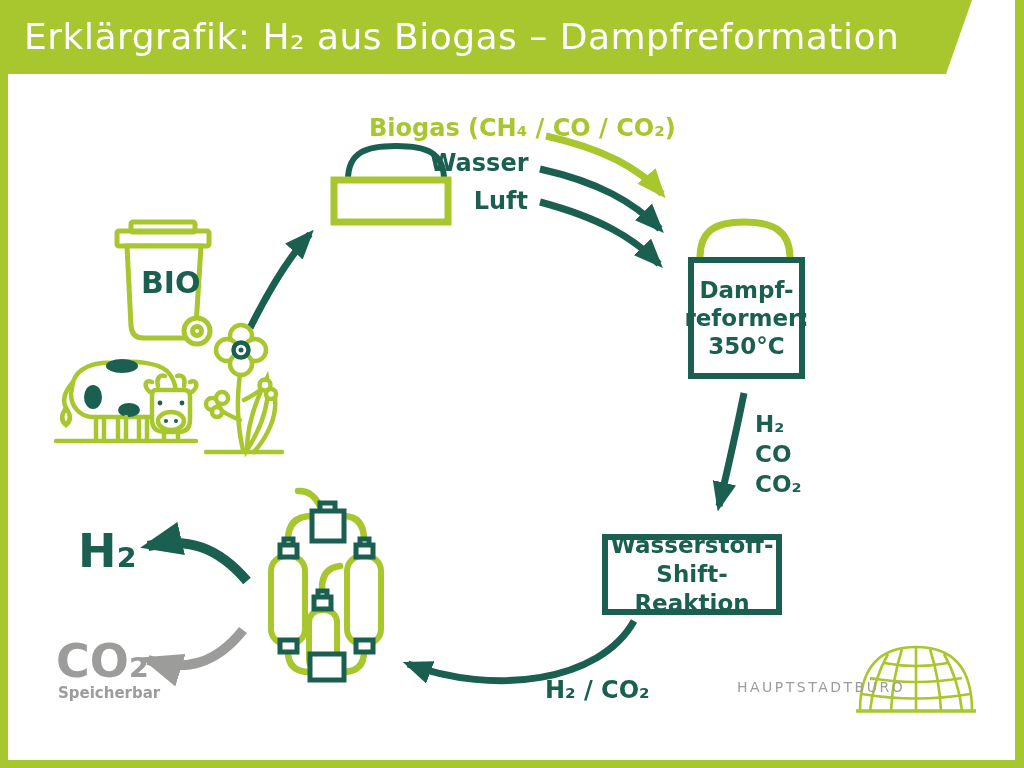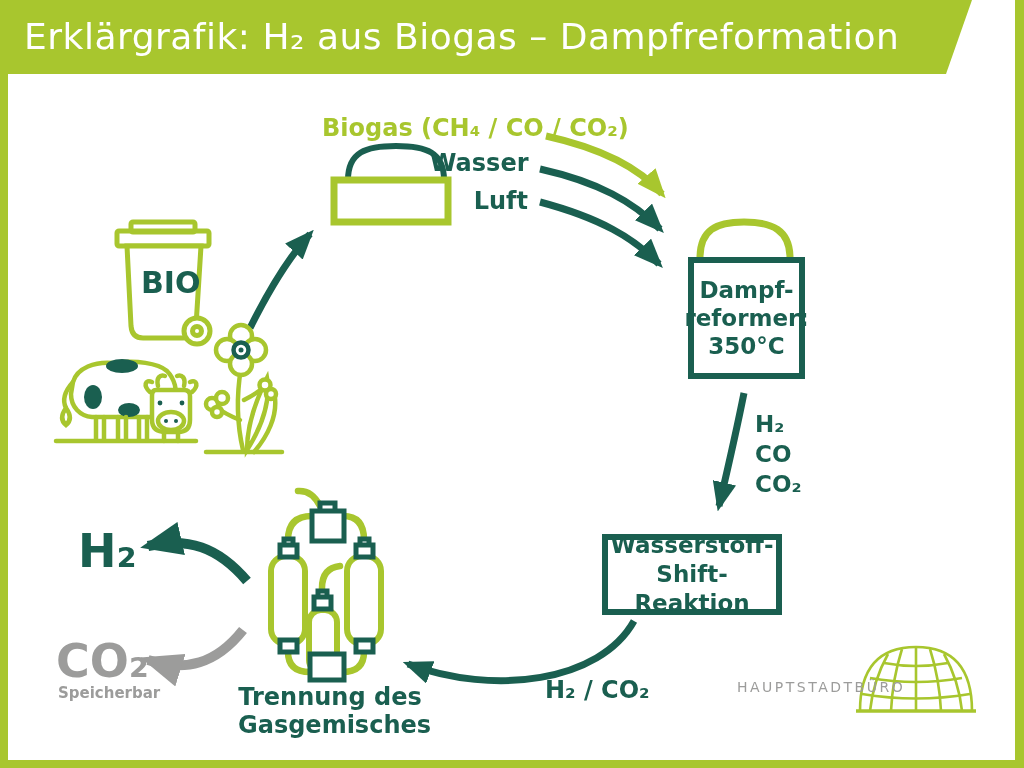--- a/index.html
+++ b/index.html
@@ -15,21 +15,21 @@
   .header-bar{
     position:absolute;left:0;top:0;width:972px;height:74px;background:#a8c62e;
     clip-path:polygon(0 0,100% 0,calc(100% - 26px) 100%,0 100%);
   }
   .header-title{
     position:absolute;left:24px;top:16px;width:940px;
     color:#ffffff;font-size:36px;font-weight:normal;letter-spacing:.5px;white-space:nowrap;
   }
   .overlay{position:absolute;left:0;top:0;}
   .lbl{position:absolute;white-space:nowrap;}
-  .lime-t{color:#a8c62e;}
+  .lime-t{color:#a8c62e;margin-left:47px;}
   .dark-t{color:#1a5f50;}
   .gray-t{color:#9c9c9b;}
   .bold{font-weight:bold;}
   .biogas-label{left:322px;top:114px;font-size:24px;}
   .water-label{left:430px;top:149px;width:98px;text-align:right;font-size:24px;}
   .air-label{left:430px;top:187px;width:98px;text-align:right;font-size:24px;}
   .proc-box{
     position:absolute;background:#ffffff;border:6px solid #1a5f50;
     display:flex;flex-direction:column;align-items:center;justify-content:center;
     color:#1a5f50;font-weight:bold;text-align:center;
@@ -200,24 +200,20 @@
     <div>CO₂</div>
   </div>
 
   <div class="proc-box shift-box">
     <div>Wasserstoff-</div>
     <div>Shift-Reaktion</div>
   </div>
 
   <div class="lbl h2co2-label dark-t bold">H₂ / CO₂</div>
 
-  <div class="lbl sep-caption dark-t bold">
-    <div>Trennung des</div>
-    <div>Gasgemisches</div>
-  </div>
 
   <div class="lbl h2-out dark-t bold">H₂</div>
   <div class="lbl co2-out gray-t bold">CO₂</div>
   <div class="lbl speicherbar gray-t bold">Speicherbar</div>
 
   <div class="lbl logo-sub">HAUPTSTADTBÜRO</div>
 
 </div>
 
 </body></html>

